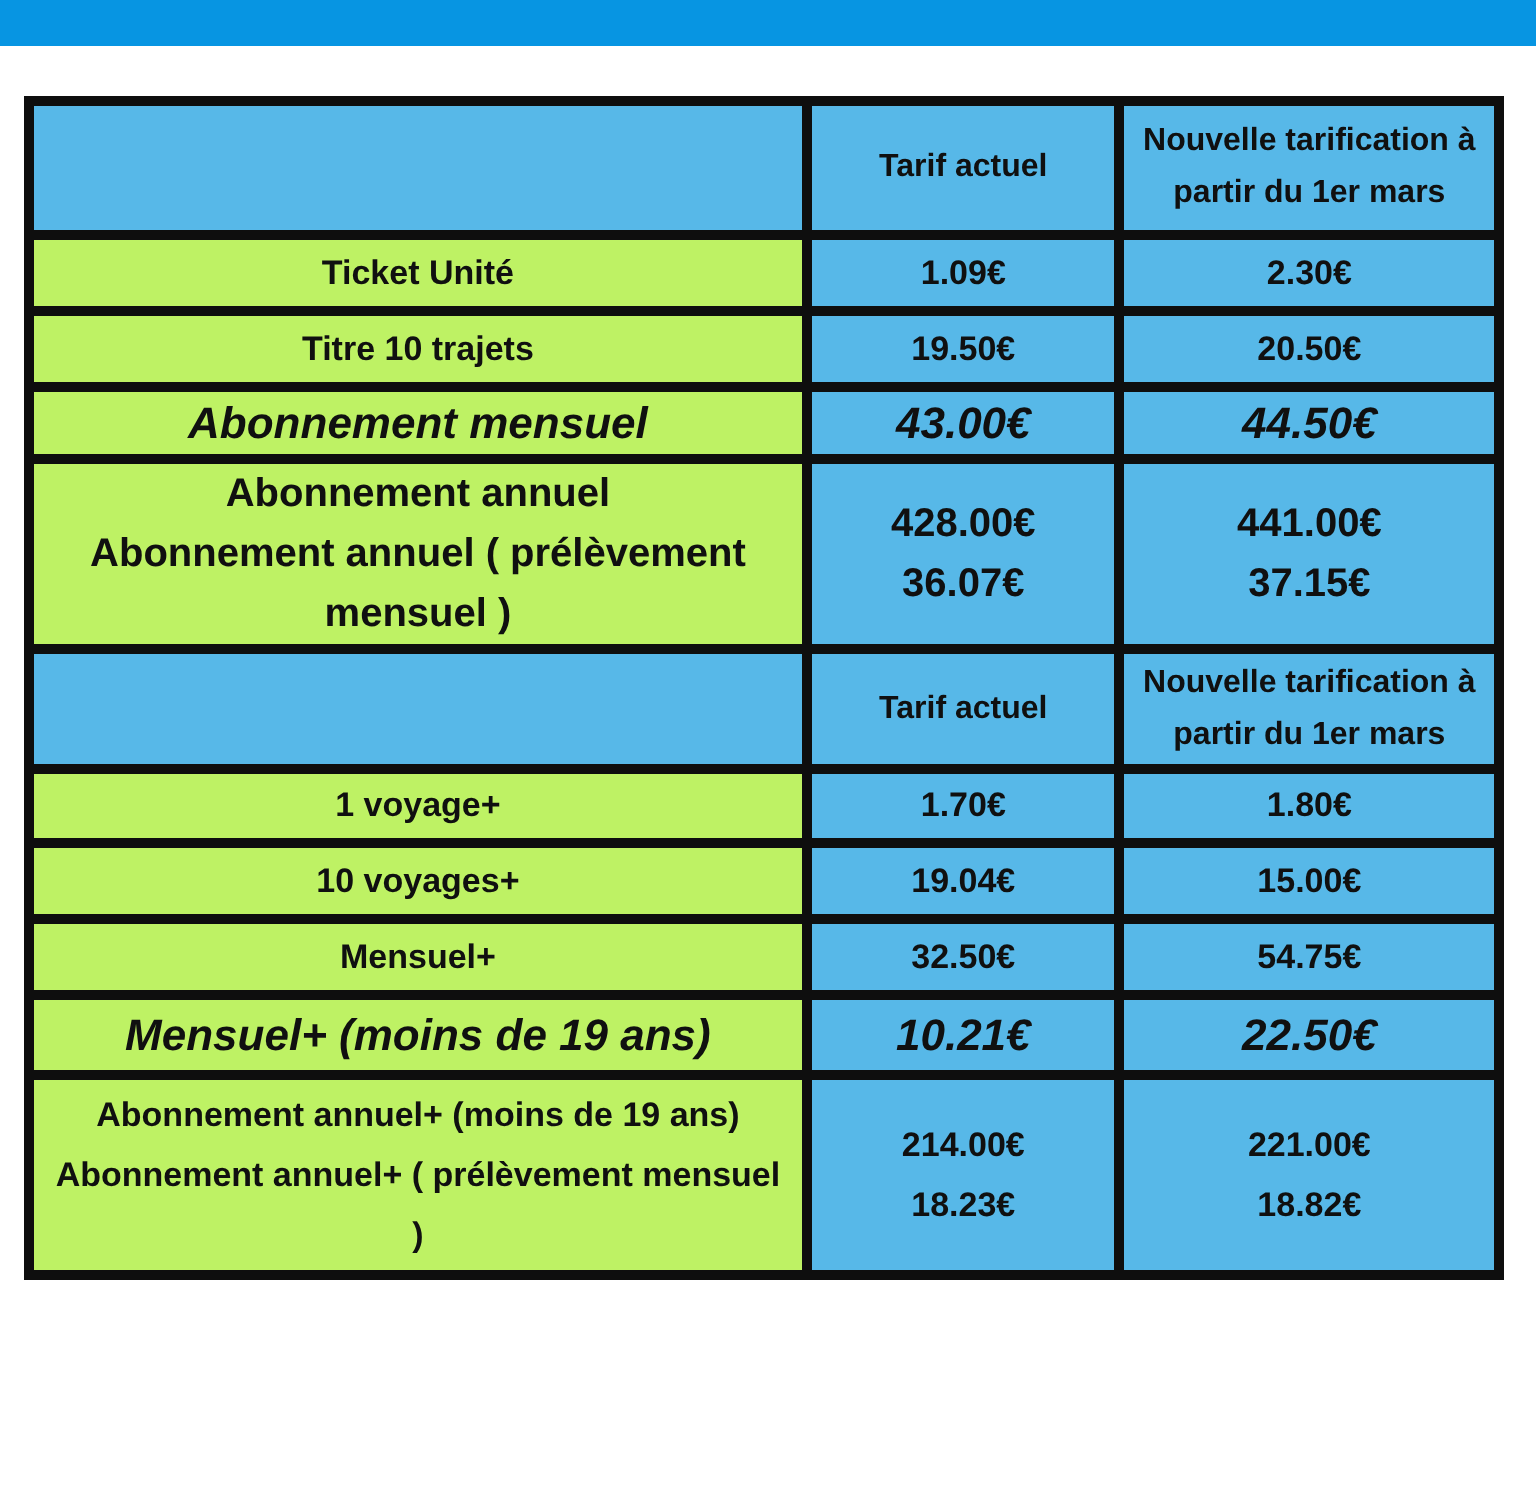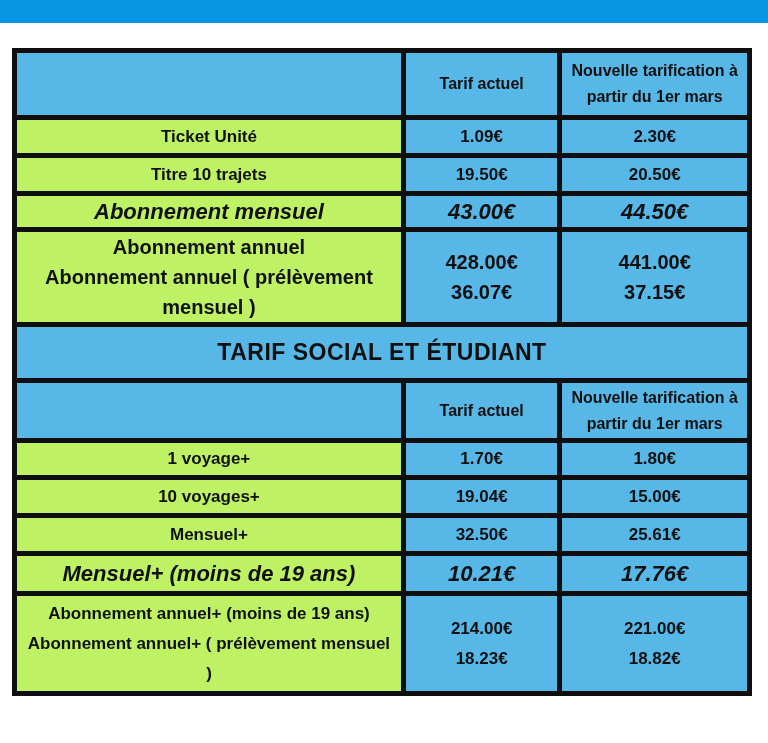--- a/index.html
+++ b/index.html
@@ -99,23 +99,20 @@
 
       <tr>
         <td class="white group2">Abonnement annuel
 Abonnement annuel ( prélèvement mensuel )</td>
         <td class="blue group2">428.00€
 36.07€</td>
         <td class="blue group2">441.00€
 37.15€</td>
       </tr>
 
-      <tr>
-        <td class="blue section-cell" colspan="3">TARIF SOCIAL ET ÉTUDIANT</td>
-      </tr>
 
       <tr>
         <td class="blue hdr2"></td>
         <td class="blue hdr2">Tarif actuel</td>
         <td class="blue hdr2">Nouvelle tarification à partir du 1er mars</td>
       </tr>
 
       <tr>
         <td class="white row-s3">1 voyage+</td>
         <td class="blue row-s3">1.70€</td>
@@ -124,28 +121,28 @@
 
       <tr>
         <td class="white row-s">10 voyages+</td>
         <td class="blue row-s">19.04€</td>
         <td class="blue row-s">15.00€</td>
       </tr>
 
       <tr>
         <td class="white row-s">Mensuel+</td>
         <td class="blue row-s">32.50€</td>
-        <td class="blue row-s">25.61€</td>
+        <td class="blue row-s">54.75€</td>
       </tr>
 
 
       <tr>
         <td class="white row-m19">Mensuel+ (moins de 19 ans)</td>
         <td class="blue row-m19">10.21€</td>
-        <td class="blue row-m19">17.76€</td>
+        <td class="blue row-m19">22.50€</td>
       </tr>
 
       <tr>
         <td class="white grouplast">Abonnement annuel+ (moins de 19 ans)
 Abonnement annuel+ ( prélèvement mensuel
 )</td>
         <td class="blue grouplast">214.00€
 18.23€</td>
         <td class="blue grouplast">221.00€
 18.82€</td>

